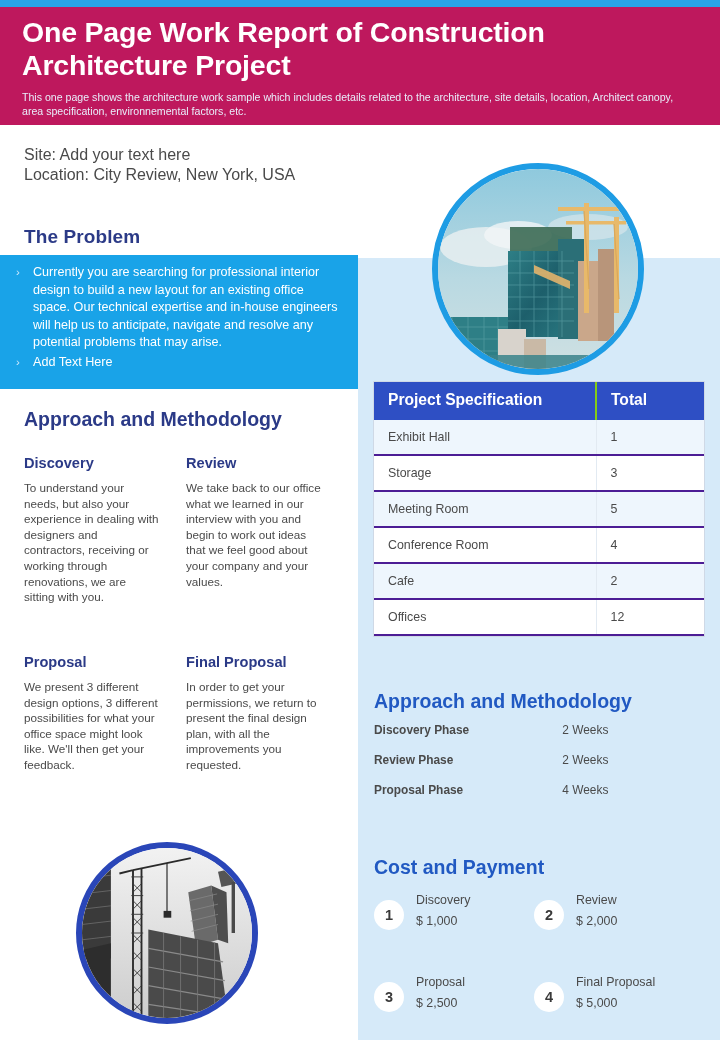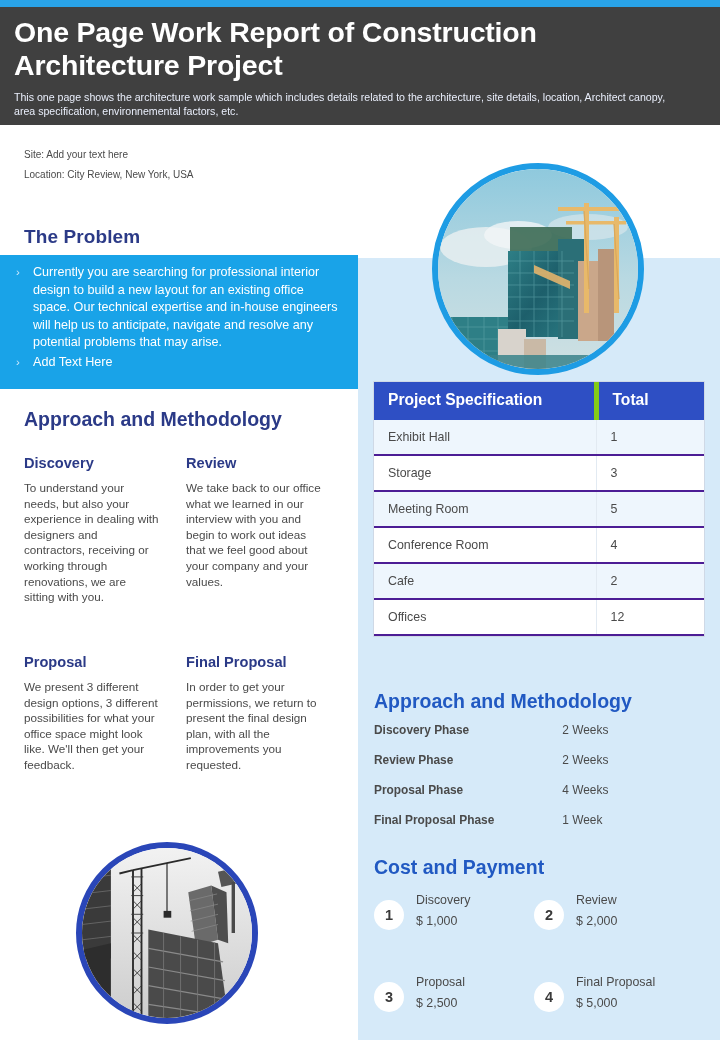--- a/index.html
+++ b/index.html
@@ -8,41 +8,41 @@
     font-family:"Liberation Sans", sans-serif;
     background:#ffffff;
     overflow:hidden;
   }
   .page { position:relative; width:720px; height:1040px; background:#fff; }
 
   
   .topstrip { position:absolute; left:0; top:0; width:720px; height:7px; background:#29a3e8; }
   .header {
     position:absolute; left:0; top:7px; width:720px; height:118px;
-    background:#404040; padding:9px 22px 0 14px;
+    background:#be185d; padding:9px 22px 0 22px;
   }
   .header h1 {
     color:#ffffff; font-size:28.5px; font-weight:bold; line-height:33px;
     letter-spacing:-0.2px;
   }
   .header .sub {
     color:#e9eefb; font-size:10.6px; line-height:14px; margin-top:8px;
     max-width:665px;
   }
 
   
   .rightpanel {
     position:absolute; left:358px; top:258px; width:362px; height:782px;
     background:#d6eaf9;
   }
 
   
   .siteinfo {
     position:absolute; left:24px; top:145px; width:320px;
-    color:#4a4a4a; font-size:10px; line-height:19.5px;
+    color:#4a4a4a; font-size:16px; line-height:19.5px;
   }
 
   
   .problem-title {
     position:absolute; left:24px; top:226px;
     color:#2b3a87; font-size:19px; font-weight:bold; letter-spacing:0.1px;
   }
   .problem-box {
     position:absolute; left:0; top:255px; width:358px; height:134px;
     background:#19a3e8; padding:9px 14px 0 14px;
@@ -84,21 +84,21 @@
 
   
   .spectable {
     position:absolute; left:374px; top:382px; width:330px;
     border-collapse:collapse; background:#fff;
     box-shadow:0 0 0 1px #cfd9e6;
   }
   .spectable th {
     background:#2e4fc4; color:#fff; font-size:15.6px; font-weight:bold;
     text-align:left; padding:9px 14px 10px 14px; vertical-align:top;
-    line-height:18.5px; border-right:5px solid #84cc16;
+    line-height:18.5px; border-right:2px solid #84cc16;
   }
   .spectable th:last-child { border-right:none; }
   .spectable td {
     color:#4a4a4a; font-size:12.4px; padding:10px 14px;
     border-bottom:2px solid #4c1d95; border-right:1px solid #e2eaf2;
   }
   .spectable td:last-child { border-right:none; }
   .spectable tr:nth-child(odd) td { background:#eef6fd; }
   .spectable tr:nth-child(even) td { background:#ffffff; }
   .spectable .ccol { width:108px; }
@@ -365,24 +365,20 @@
       <span class="vl">2 Weeks</span>
     </div>
     <div class="row">
       <span class="nm">Review Phase</span>
       <span class="vl">2 Weeks</span>
     </div>
     <div class="row">
       <span class="nm">Proposal Phase</span>
       <span class="vl">4 Weeks</span>
     </div>
-    <div class="row">
-      <span class="nm">Final Proposal Phase</span>
-      <span class="vl">1 Week</span>
-    </div>
   </div>
 
   <div class="cost-title">Cost and Payment</div>
   <div class="costgrid">
     <div class="costitem">
       <span class="num">1</span>
       <span class="lbl">Discovery</span>
       <span class="amt">$ 1,000</span>
     </div><div class="costitem">
       <span class="num">2</span>

